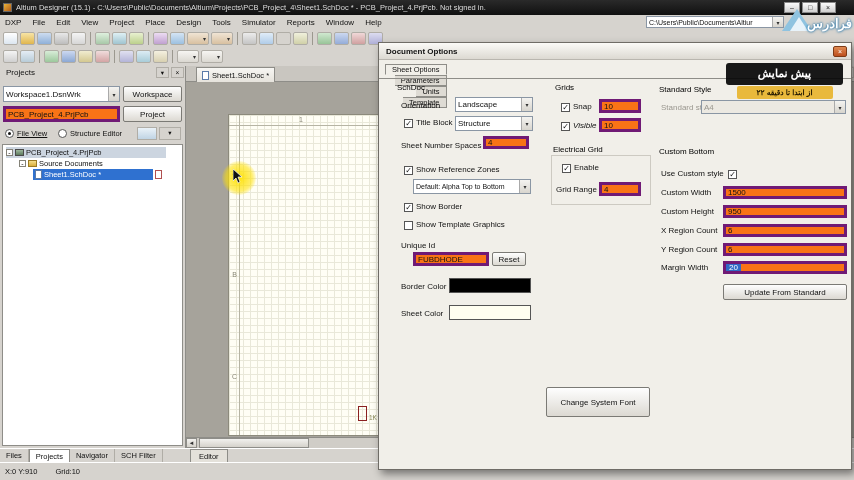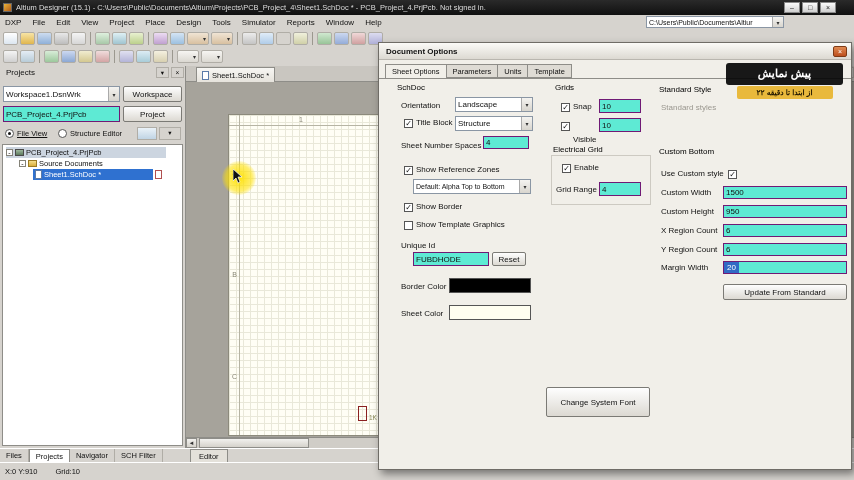--- a/index.html
+++ b/index.html
@@ -17,21 +17,21 @@
   .menubar{position:absolute;left:0;top:15px;width:854px;height:14px;display:flex;align-items:center;
            gap:11px;padding-left:5px;font-size:8px;background:#d6d3ce;}
   .menubar span{white-space:nowrap;}
   
   .toolbar{position:absolute;display:flex;align-items:center;gap:2px;padding-left:3px;background:#d6d3ce;}
   .ti{width:15px;height:13px;border:1px solid #b0ada6;border-radius:2px;flex:0 0 auto;}
   .tsep{width:1px;height:13px;background:#9b988f;margin:0 2px;flex:0 0 auto;}
   .tdd{width:22px;height:13px;border:1px solid #b0ada6;border-radius:2px;background:linear-gradient(#f6f5f2,#dbd8d1);
        font-size:6px;display:flex;align-items:center;justify-content:flex-end;padding-right:2px;color:#333;flex:0 0 auto;}
   
-  .fld{position:absolute;background:#5eead4;border:1px solid #701a75;font-size:8px;display:flex;align-items:center;
+  .fld{position:absolute;background:#f97316;border:3px solid #701a75;font-size:8px;display:flex;align-items:center;
        padding:0 2px;white-space:nowrap;overflow:hidden;}
   .combo{position:absolute;background:#fff;border:1px solid #8a96a4;font-size:8px;display:flex;align-items:center;
          padding-left:2px;white-space:nowrap;overflow:hidden;}
   .combo .cval{flex:1;overflow:hidden;white-space:nowrap;}
   .combo .dd{width:11px;align-self:stretch;background:linear-gradient(#f4f3f0,#d8d5ce);border-left:1px solid #aaa;
              display:flex;align-items:center;justify-content:center;font-size:6px;color:#333;flex:0 0 auto;}
   .btn{position:absolute;background:linear-gradient(#fefefe,#dcd9d2);border:1px solid #7b7a75;border-radius:2px;
        font-size:8px;display:flex;align-items:center;justify-content:center;white-space:nowrap;}
   .cb{position:absolute;width:9px;height:9px;background:#fff;border:1px solid #555;font-size:8px;line-height:8px;
       text-align:center;color:#111;}
@@ -73,21 +73,21 @@
         font-size:7.5px;background:#e4e1da;border:1px solid #8e8d88;border-bottom:none;}
   .statusbar{position:absolute;left:0;top:462px;width:854px;height:18px;background:#d6d3ce;border-top:1px solid #fff;
              font-size:7.5px;display:flex;align-items:center;gap:18px;padding-left:5px;}
   
   .dialog{position:absolute;left:378px;top:42px;width:474px;height:428px;background:#f1efe9;border:1px solid #6f6c66;
           box-shadow:3px 4px 8px rgba(0,0,0,.45);z-index:100;}
   .dtitle{position:absolute;left:0;top:0;width:100%;height:17px;background:linear-gradient(#fbfaf7,#dcd9d2);
           border-bottom:1px solid #b9b6af;display:flex;align-items:center;font-size:8px;font-weight:bold;padding-left:7px;}
   .dclose{position:absolute;right:4px;top:3px;width:14px;height:11px;background:linear-gradient(#e08a52,#bd4f1e);
           border:1px solid #7e3a16;color:#fff;font-size:7px;line-height:9px;text-align:center;border-radius:2px;}
-  .dtabs{position:absolute;left:6px;top:21px;height:15px;display:flex;font-size:7.5px;}
+  .dtabs{position:absolute;left:6px;top:21px;height:15px;display:flex;align-items:flex-end;font-size:7.5px;flex-direction:column;}
   .dtab{height:14px;display:flex;align-items:center;padding:0 6px;background:#dedbd4;border:1px solid #8e8d88;
         border-left:none;white-space:nowrap;}
   .dtab:first-child{border-left:1px solid #8e8d88;}
   .dtab.active{background:#f1efe9;height:15px;border-bottom:1px solid #f1efe9;}
   .dtabline{position:absolute;left:0;top:35px;width:100%;height:1px;background:#8e8d88;}
   .swatch{position:absolute;border:1px solid #555;}
   .groupbox{position:absolute;border:1px solid #cdcac2;}
   
   .hl{position:absolute;left:222px;top:161px;width:34px;height:34px;border-radius:50%;z-index:60;
       background:radial-gradient(circle,rgba(255,225,0,.95) 0%,rgba(255,225,0,.55) 55%,rgba(255,225,0,0) 75%);}
@@ -313,34 +313,38 @@
     <div class="dlbl" style="left:22px;top:239px;">Border Color</div>
     <div class="swatch" style="left:70px;top:235px;width:82px;height:15px;background:#000;"></div>
     <div class="dlbl" style="left:22px;top:266px;">Sheet Color</div>
     <div class="swatch" style="left:70px;top:262px;width:82px;height:15px;background:#fffef0;"></div>
 
     <div class="dhead" style="left:176px;top:40px;">Grids</div>
     <div class="cb" style="left:182px;top:60px;">✓</div>
     <div class="dlbl" style="left:194px;top:59px;">Snap</div>
     <div class="fld" style="left:220px;top:56px;width:42px;height:14px;">10</div>
     <div class="cb" style="left:182px;top:79px;">✓</div>
-    <div class="dlbl" style="left:194px;top:92px;">Visible</div>
+    <div class="dlbl" style="left:194px;top:78px;font-style:italic;">Visible</div>
     <div class="fld" style="left:220px;top:75px;width:42px;height:14px;">10</div>
 
     <div class="dhead" style="left:174px;top:102px;">Electrical Grid</div>
     <div class="groupbox" style="left:172px;top:112px;width:100px;height:50px;"></div>
     <div class="cb" style="left:183px;top:121px;">✓</div>
     <div class="dlbl" style="left:195px;top:120px;">Enable</div>
     <div class="dlbl" style="left:177px;top:142px;">Grid Range</div>
     <div class="fld" style="left:220px;top:139px;width:42px;height:14px;">4</div>
 
     <div class="btn" style="left:167px;top:344px;width:104px;height:30px;">Change System Font</div>
 
     <div class="dhead" style="left:280px;top:42px;">Standard Style</div>
     <div class="dlbl" style="left:282px;top:60px;color:#9a978f;">Standard styles</div>
+    <div class="combo" style="left:322px;top:57px;width:145px;height:14px;background:#ece9e2;color:#9a978f;">
+      <span class="cval">A4</span>
+      <span class="dd">▾</span>
+    </div>
 
     <div class="dhead" style="left:280px;top:104px;">Custom Bottom</div>
     <div class="dlbl" style="left:282px;top:126px;">Use Custom style</div>
     <div class="cb" style="left:349px;top:127px;">✓</div>
     <div class="dlbl" style="left:282px;top:145px;">Custom Width</div>
     <div class="fld" style="left:344px;top:143px;width:124px;height:13px;">1500</div>
     <div class="dlbl" style="left:282px;top:164px;">Custom Height</div>
     <div class="fld" style="left:344px;top:162px;width:124px;height:13px;">950</div>
     <div class="dlbl" style="left:282px;top:183px;">X Region Count</div>
     <div class="fld" style="left:344px;top:181px;width:124px;height:13px;">6</div>
@@ -351,14 +355,19 @@
       <span style="background:#316ac5;color:#fff;padding:0 3px;height:100%;display:flex;align-items:center;">20</span>
     </div>
     <div class="btn" style="left:344px;top:241px;width:124px;height:16px;">Update From Standard</div>
   </div>
 
   <div class="watermark" dir="rtl">
     <div class="wm1">پیش نمایش</div>
     <div class="wm2">از ابتدا تا دقیقه ۲۲</div>
   </div>
 
+  <div class="logo">
+    <div class="tri1"></div>
+    <div class="tri2"></div>
+    <div class="ltext" dir="rtl">فرادرس</div>
+  </div>
 
 </div>
 
 </body></html>

